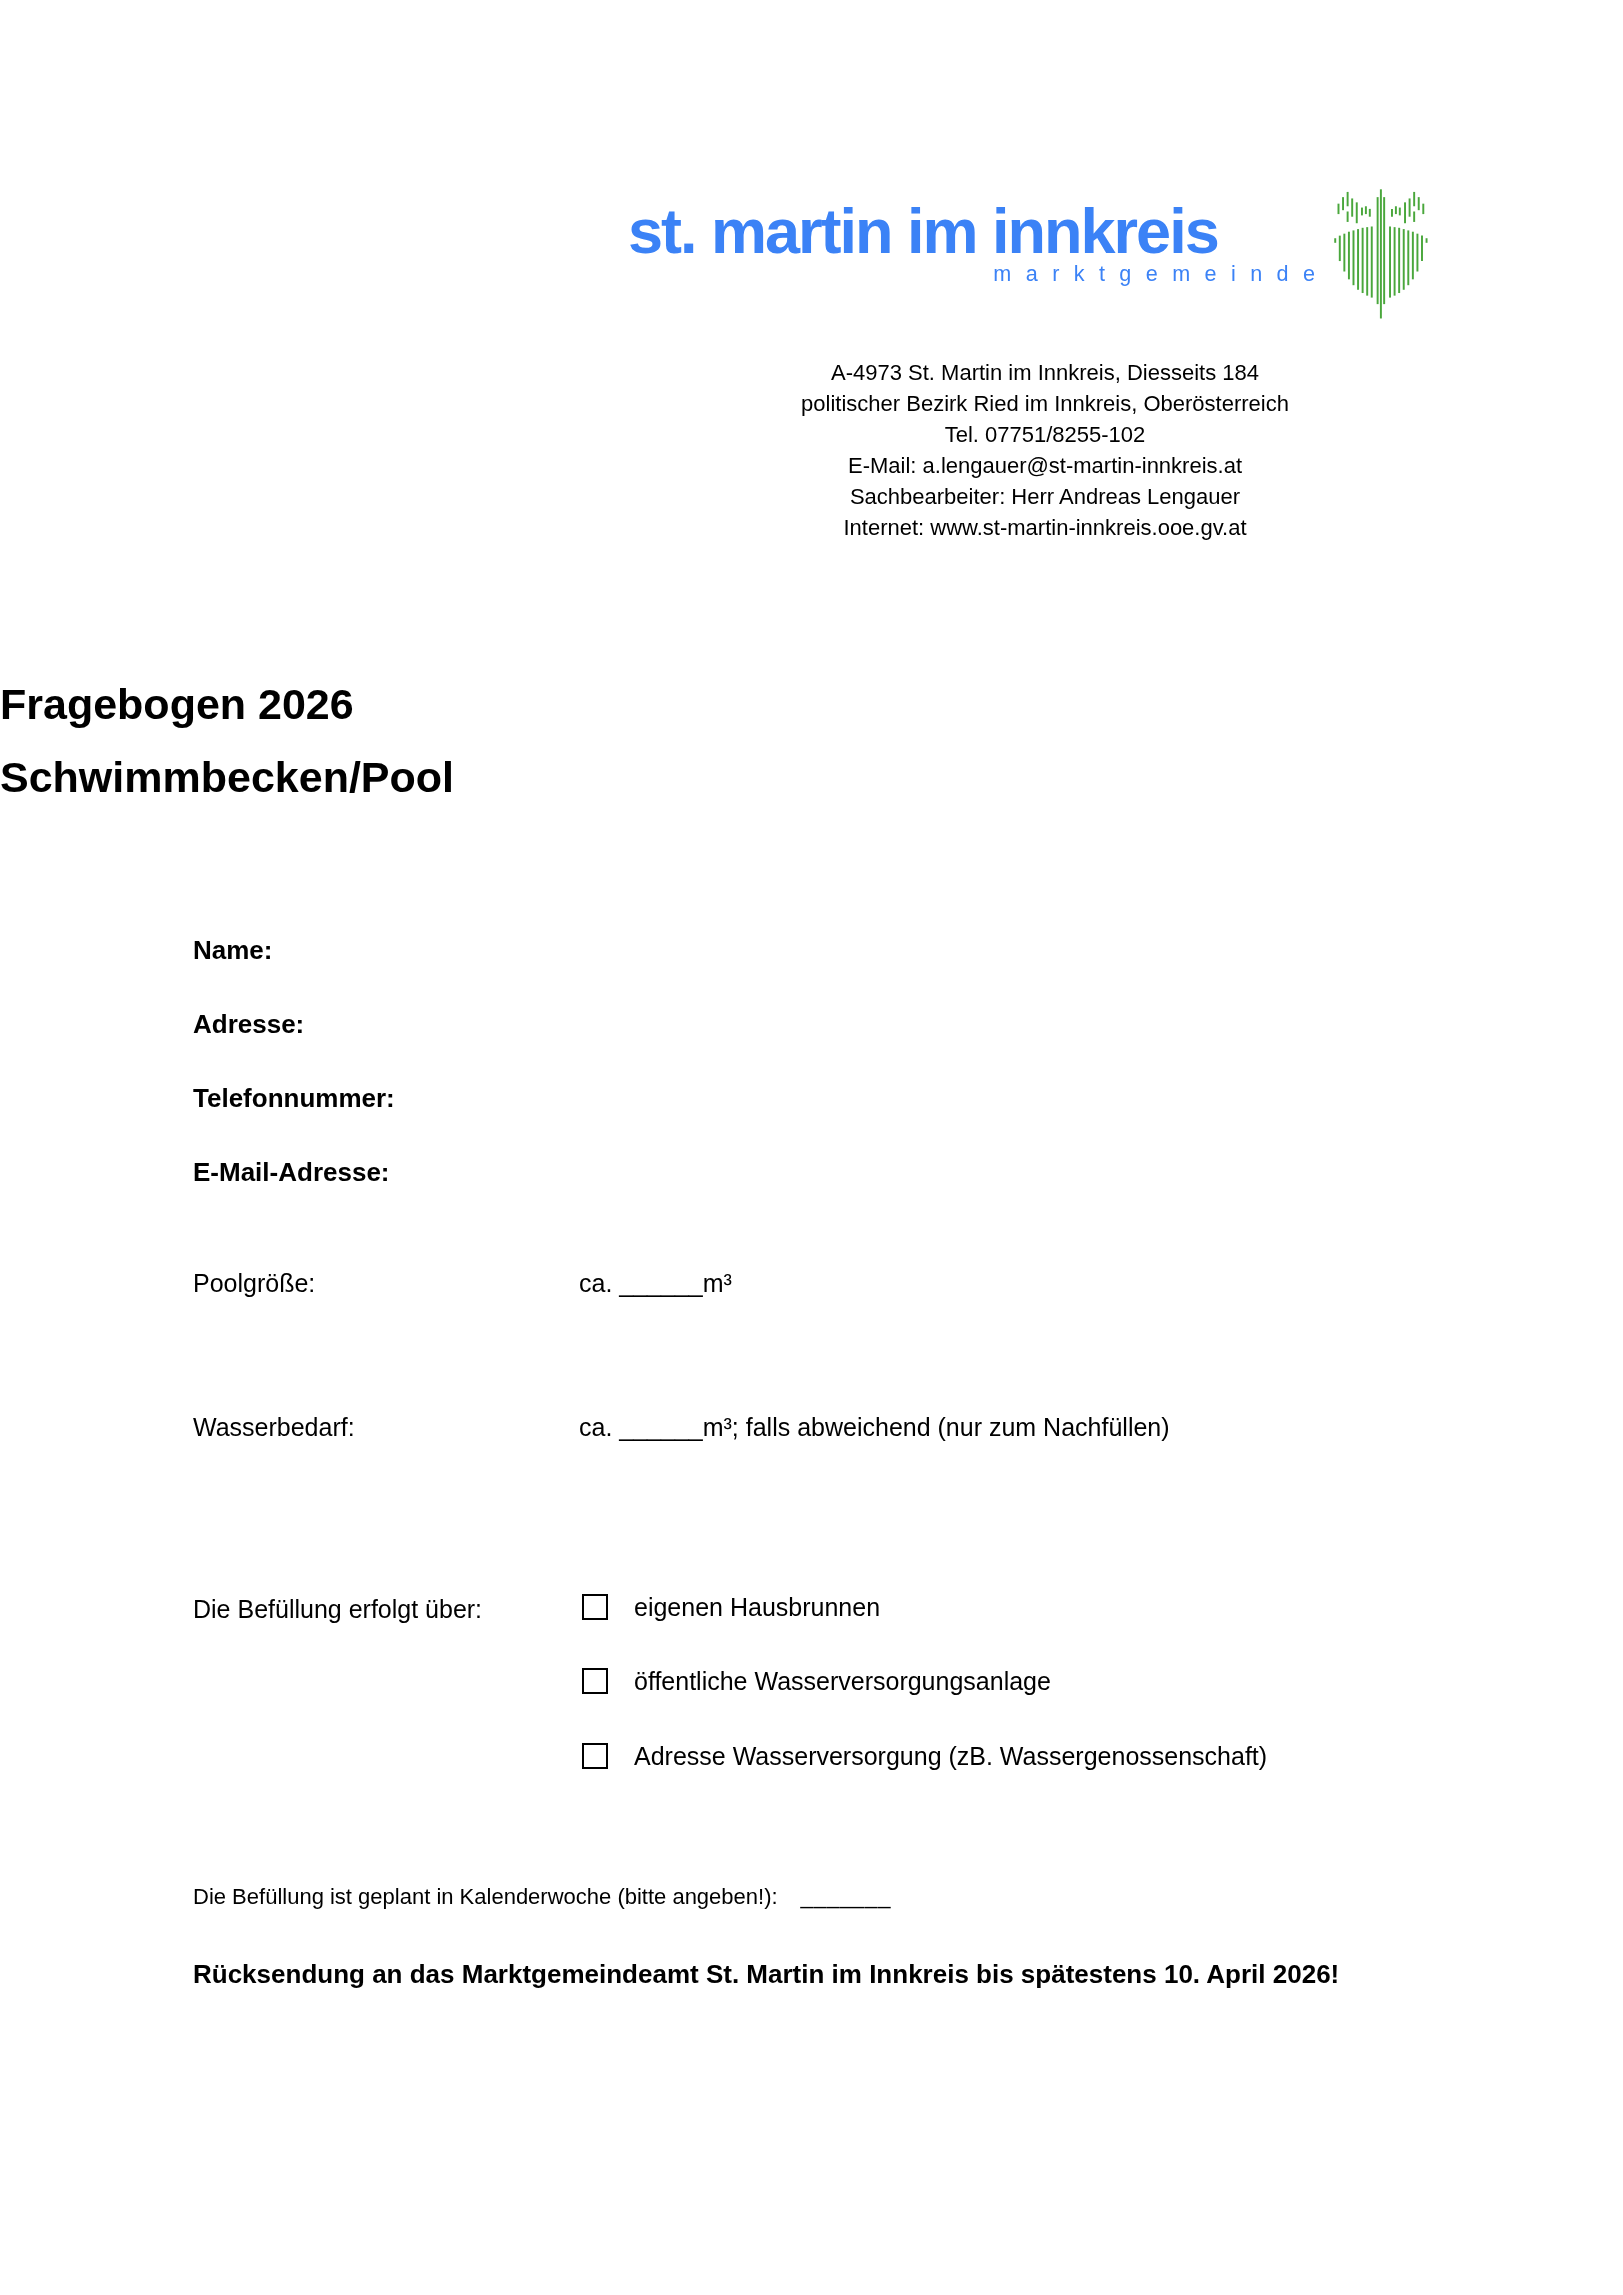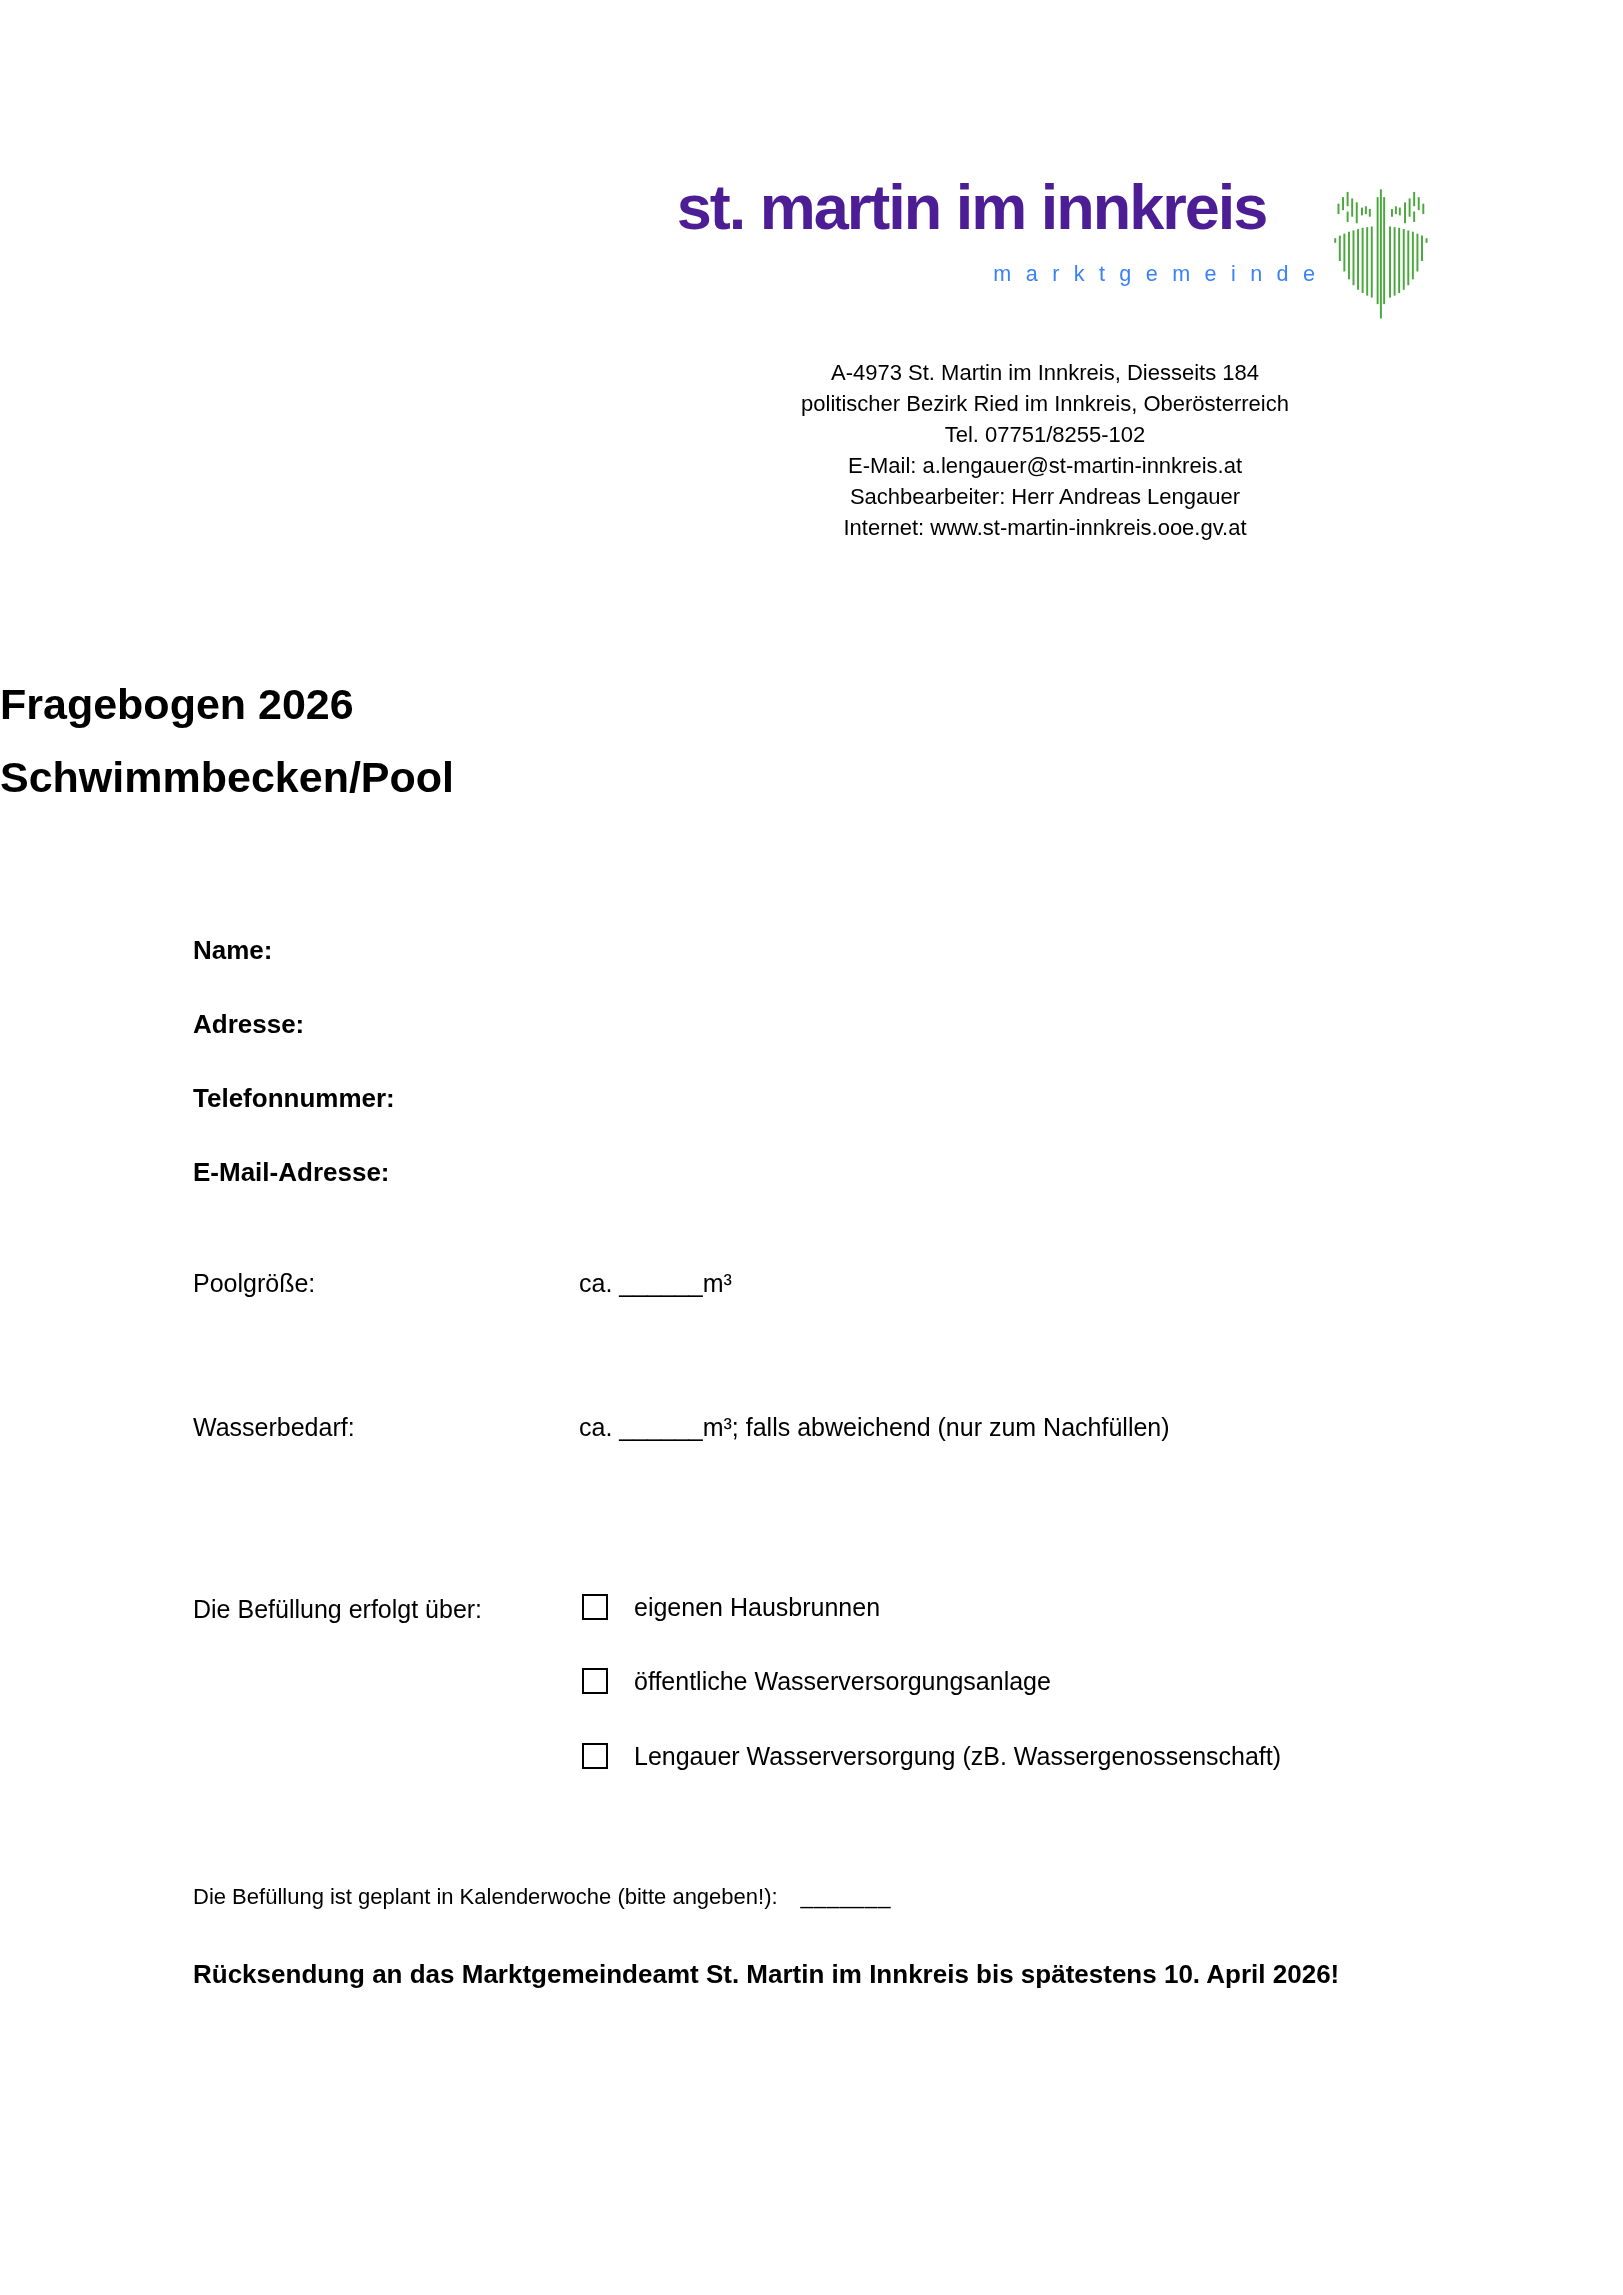--- a/index.html
+++ b/index.html
@@ -9,25 +9,25 @@
     height:2295px;
     background:#ffffff;
     font-family:"Liberation Sans", sans-serif;
     color:#000000;
     overflow:hidden;
   }
   .abs{position:absolute;}
 
   
   .wordmark{
-    left:628px; top:176px; width:687px;
-    text-align:center;
+    left:628px; top:200px; width:687px;
+    text-align:left;
     font-size:63px; font-weight:bold;
     letter-spacing:-2px;
-    color:#4c1d95;
+    color:#3b82f6;
     line-height:1;
   }
   .logo-subtitle{
     left:785px; top:263px; width:530px;
     text-align:right;
     font-size:21.6px; font-weight:400;
     letter-spacing:14.4px;
     margin-right:0;
     color:#3b82f6;
     line-height:1;
@@ -169,21 +169,21 @@
   <div class="abs option-row" style="top:1593px">
     <div class="checkbox"></div>
     <div class="option-text">eigenen Hausbrunnen</div>
   </div>
   <div class="abs option-row" style="top:1667px">
     <div class="checkbox"></div>
     <div class="option-text">öffentliche Wasserversorgungsanlage</div>
   </div>
   <div class="abs option-row" style="top:1742px">
     <div class="checkbox"></div>
-    <div class="option-text">Lengauer Wasserversorgung (zB. Wassergenossenschaft)</div>
+    <div class="option-text">Adresse Wasserversorgung (zB. Wassergenossenschaft)</div>
   </div>
 
   <div class="abs schedule-line" style="top:1868px">
     <span>Die Befüllung ist geplant in Kalenderwoche (bitte angeben!):</span><span class="schedule-blank">_______</span>
   </div>
 
   <div class="abs footer-notice">Rücksendung an das Marktgemeindeamt St. Martin im Innkreis bis spätestens 10. April 2026!</div>
 
 </div>
 

